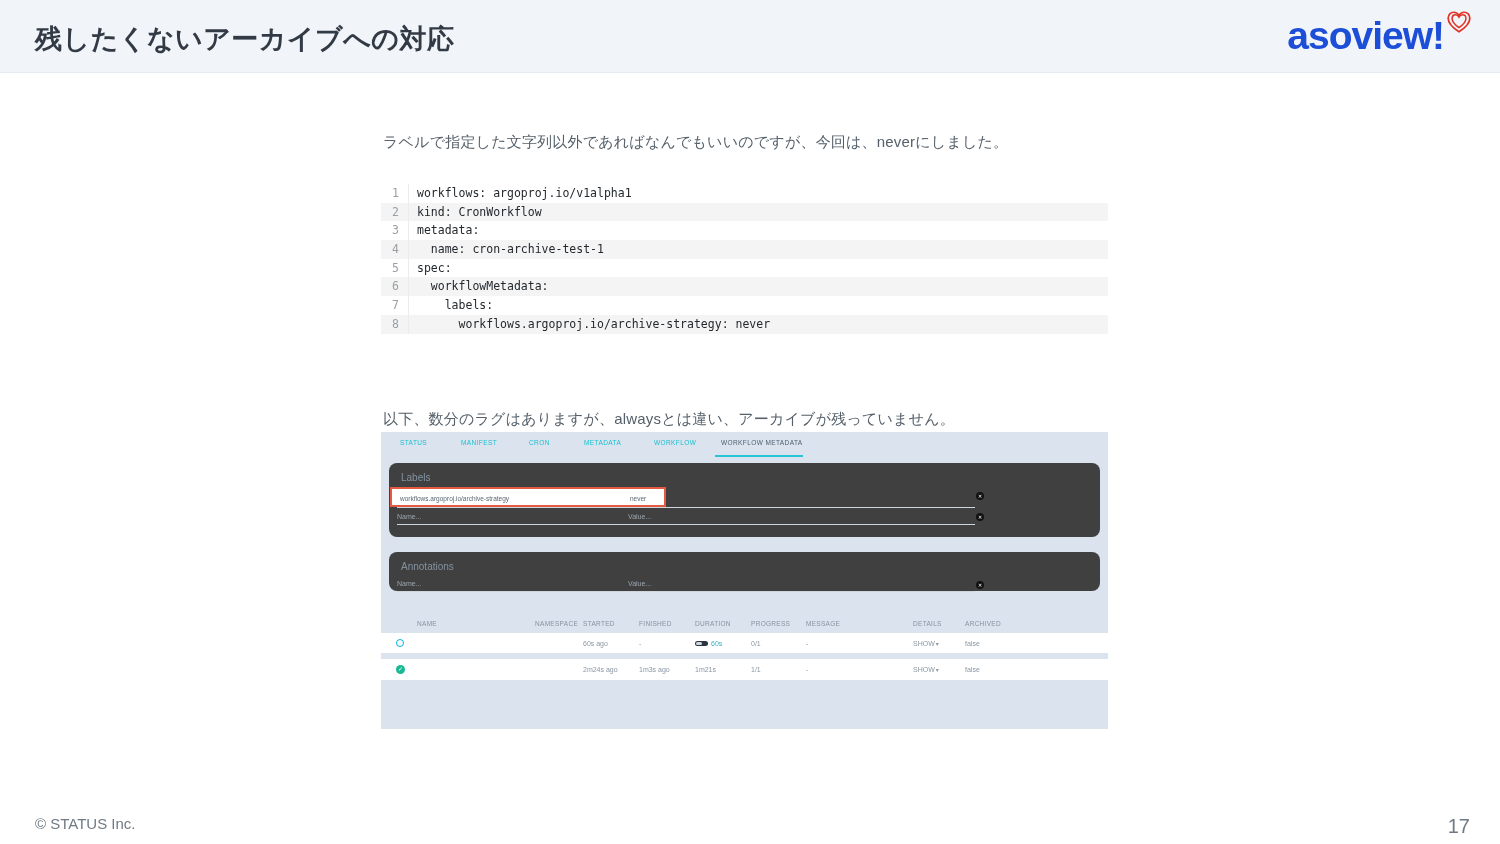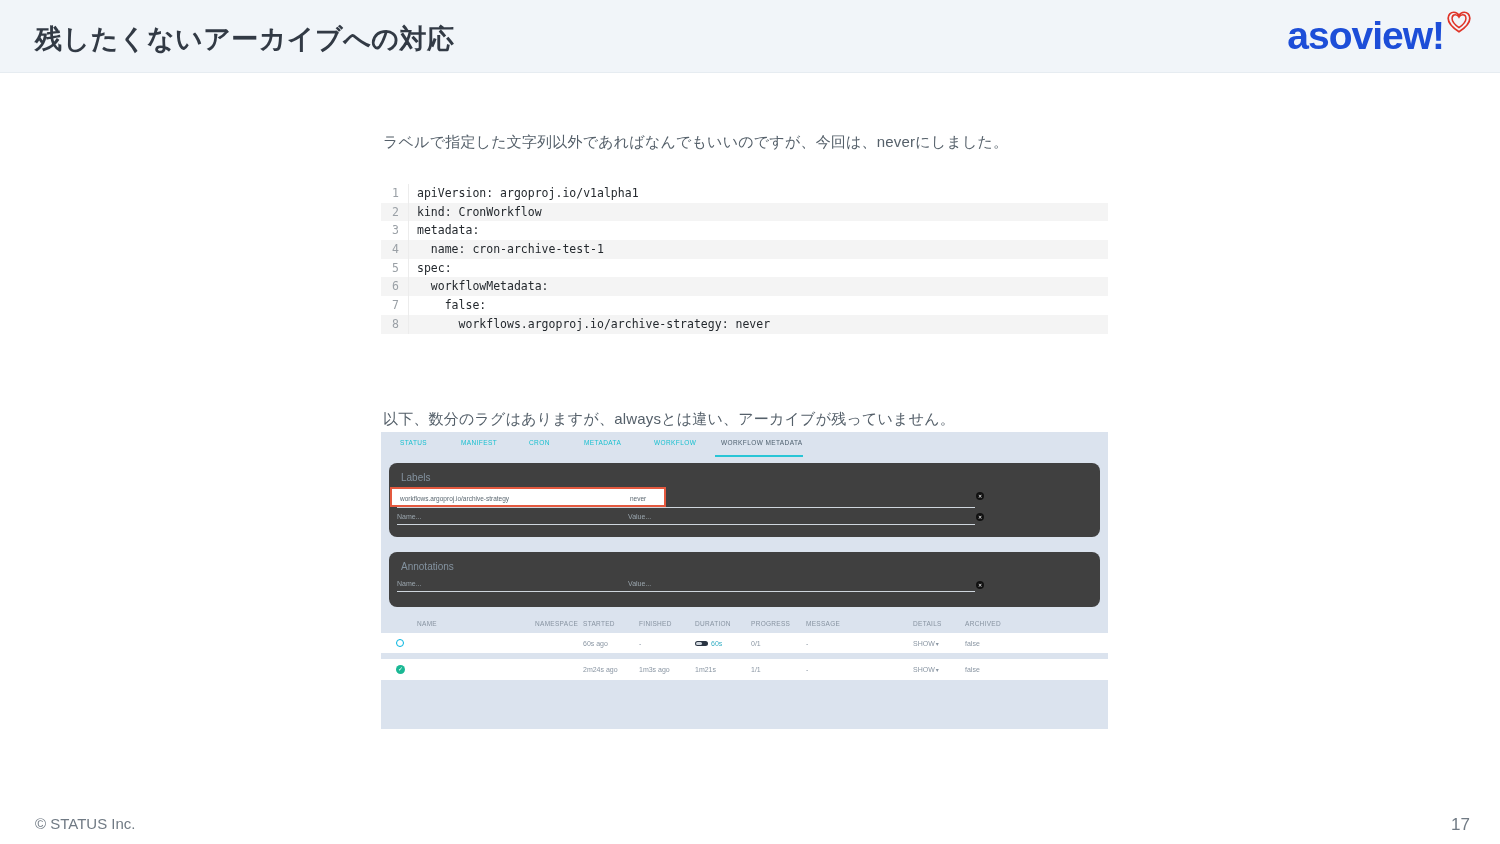--- a/index.html
+++ b/index.html
@@ -33,21 +33,21 @@
   .view-raw { font-weight:700; color:#24292e; cursor:pointer; }
 
   
   .argo { position:absolute; left:381px; top:432px; width:727px; height:297px; background:#dbe3ee; }
   .argo-tab { position:absolute; top:7px; font-size:6.5px; letter-spacing:0.4px; color:#19c0d0; text-transform:uppercase; cursor:pointer; }
   .argo-tab.active { color:#4d5f6e; }
   .tab-underline { position:absolute; left:334px; top:23px; width:88px; height:2px; background:#29c5d6; }
 
   .card { position:absolute; left:8px; width:711px; background:#404040; border-radius:8px; }
   .card-labels { top:31px; height:74px; }
-  .card-annotations { top:120px; height:55px;padding-left:39px; }
+  .card-annotations { top:120px; height:39px;padding-left:39px; }
   .card-heading { position:absolute; left:12px; top:9px; font-size:10px; color:#83929f; }
 
   .field-line { position:absolute; height:1px; background:#cfd6dd; }
   .tiny-text { font-size:6.5px; color:#5b6770; }
   .placeholder { font-size:7px; color:#9aa5ad; }
 
   .hl-box { position:absolute; left:1px; top:24px; width:276px; height:20px; border:2px solid #e4593f; background:#ffffff; }
   .hl-name { position:absolute; left:8px; top:6px; }
   .hl-value { position:absolute; left:238px; top:6px; }
 
@@ -64,21 +64,21 @@
   .status-succeeded { display:inline-block; width:9px; height:9px; background:#1ab894; border-radius:50%; color:#ffffff; font-size:6px; line-height:9px; text-align:center; }
   .duration-cell { display:flex; align-items:center; gap:3px; }
   .duration-pill { display:inline-block; width:13px; height:5px; background:#2a3442; border-radius:2.5px; position:relative; overflow:hidden; }
   .duration-pill::after { content:""; position:absolute; left:1px; top:1px; width:6px; height:3px; background:#cfd6dd; border-radius:1.5px; }
   .duration-teal { color:#35aec4; }
   .show-btn { cursor:pointer; }
   .caret { font-size:6px; margin-left:1px; }
 
   
   .slide-footer-left { position:absolute; left:35px; top:815px; font-size:15px; color:#707a84; }
-  .slide-footer-page { position:absolute; right:30px; top:815px; font-size:17px; color:#707a84; }
+  .slide-footer-page { position:absolute; right:30px; top:815px; font-size:20px; color:#707a84; }
 </style>
 </head>
 <body>
 
 <div class="slide">
 
   <div class="header">
     <div class="slide-title">残したくないアーカイブへの対応</div>
     <div class="logo">
       <span class="logo-text">asoview!</span>
@@ -90,21 +90,21 @@
       </span>
     </div>
   </div>
 
   <div class="para para1">ラベルで指定した文字列以外であればなんでもいいのですが、今回は、neverにしました。</div>
 
   <div class="gist">
     <div class="gist-code">
       <div class="gist-line">
           <span class="gist-ln">1</span>
-          <span class="gist-src">apiVersion: argoproj.io/v1alpha1</span>
+          <span class="gist-src">workflows: argoproj.io/v1alpha1</span>
         </div>
       <div class="gist-line alt">
           <span class="gist-ln">2</span>
           <span class="gist-src">kind: CronWorkflow</span>
         </div>
       <div class="gist-line">
           <span class="gist-ln">3</span>
           <span class="gist-src">metadata:</span>
         </div>
       <div class="gist-line alt">
@@ -114,21 +114,21 @@
       <div class="gist-line">
           <span class="gist-ln">5</span>
           <span class="gist-src">spec:</span>
         </div>
       <div class="gist-line alt">
           <span class="gist-ln">6</span>
           <span class="gist-src">  workflowMetadata:</span>
         </div>
       <div class="gist-line">
           <span class="gist-ln">7</span>
-          <span class="gist-src">    false:</span>
+          <span class="gist-src">    labels:</span>
         </div>
       <div class="gist-line alt">
           <span class="gist-ln">8</span>
           <span class="gist-src">      workflows.argoproj.io/archive-strategy: never</span>
         </div>
     </div>
   </div>
 
   <div class="para para2">以下、数分のラグはありますが、alwaysとは違い、アーカイブが残っていません。</div>
 

